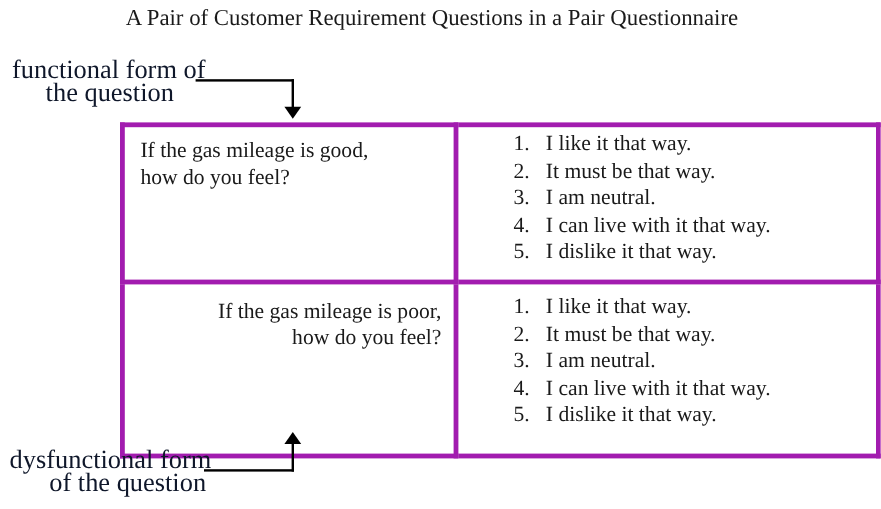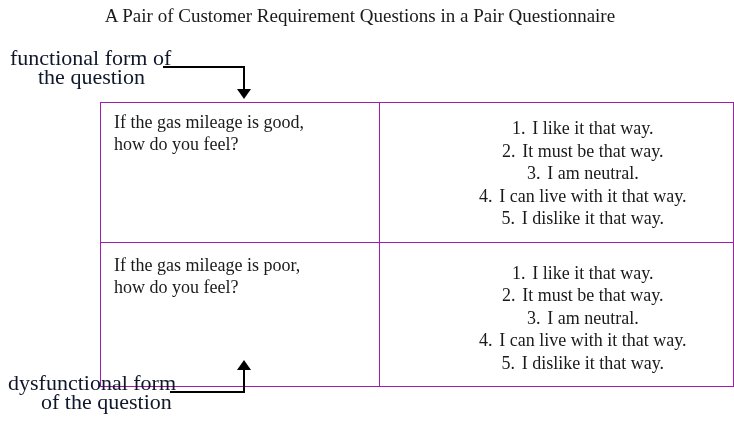--- a/index.html
+++ b/index.html
@@ -62,36 +62,35 @@
   }
 
   table.kano {
     position: absolute;
     left: 100px;
     top: 102px;
     border-collapse: collapse;
     table-layout: fixed;
   }
   table.kano td {
-    border: 1px solid #a21caf;
+    border: 4px solid #a21caf;
     vertical-align: top;
     font-size: 18px;
     color: #1a1a1a;
   }
   td.qcell { width: 286px; padding: 8px 10px 0 13px; line-height: 22px; }
   td.ocell { width: 318px; padding: 2px 0 0 46px; }
   tr.row1 td { height: 119px; }
   tr.row2 td { height: 130px; }
-  tr.row2 td.qcell { padding-top: 11px; }
+  tr.row2 td.qcell { padding-top: 11px; text-align: right; }
   tr.row2 td.ocell { padding-top: 7px; }
 
   ul.options {
-    margin: 12px; padding: 0;
+    margin: 0; padding: 0;
     list-style: none;
-    text-align: center;
   }
   ul.options li {
     line-height: 22.5px;
     white-space: nowrap;
   }
   ul.options .num {
     display: inline-block;
     width: 27px;
   }
 </style>

